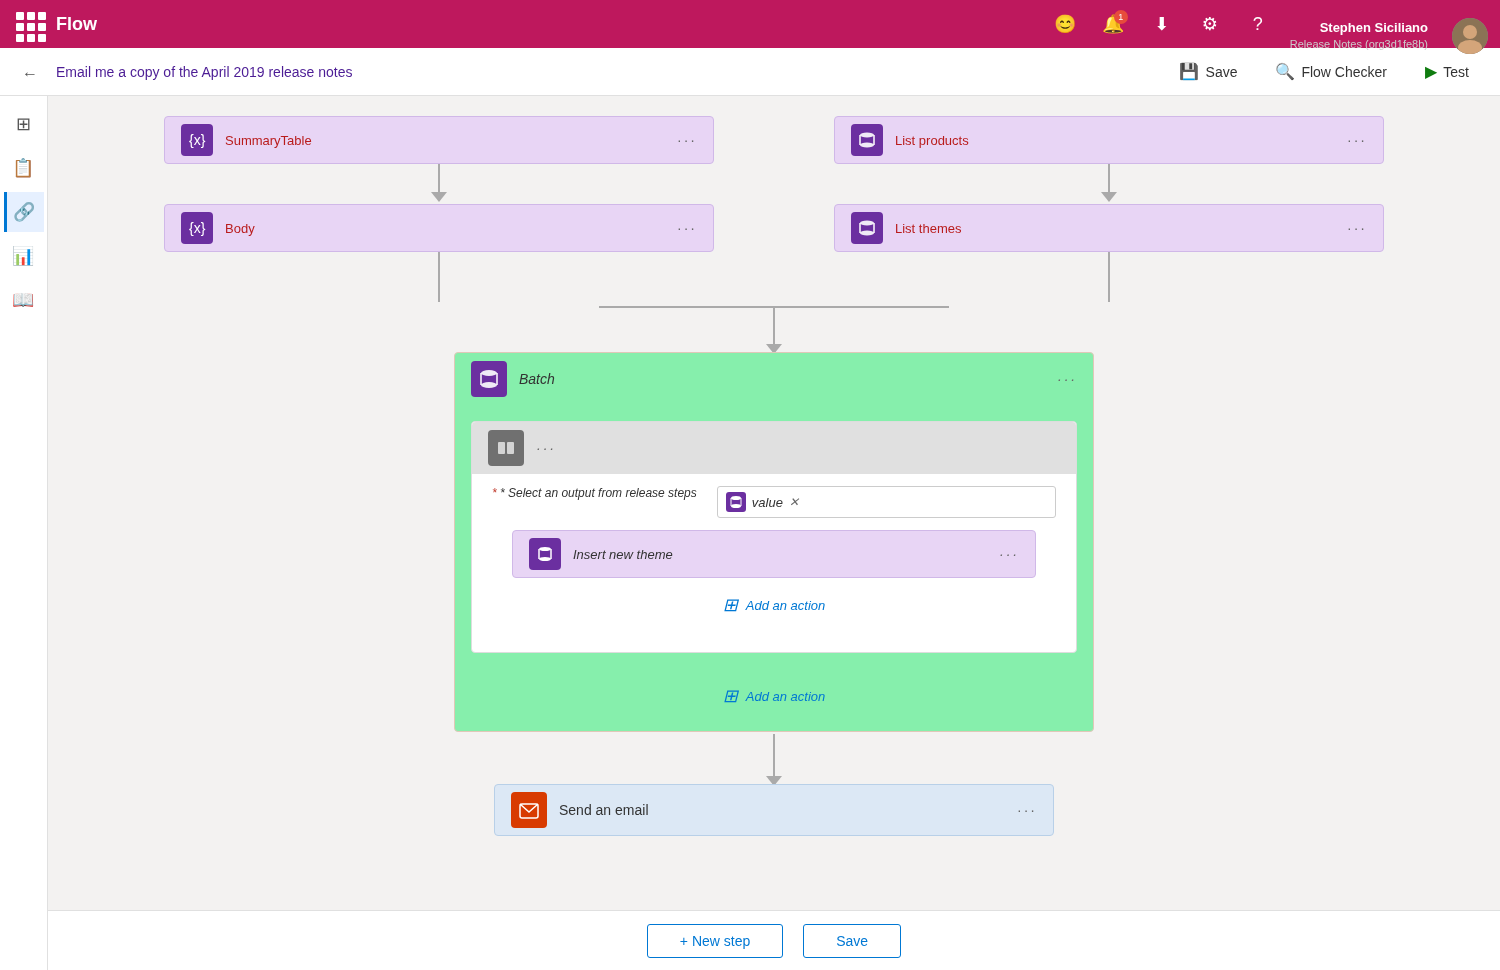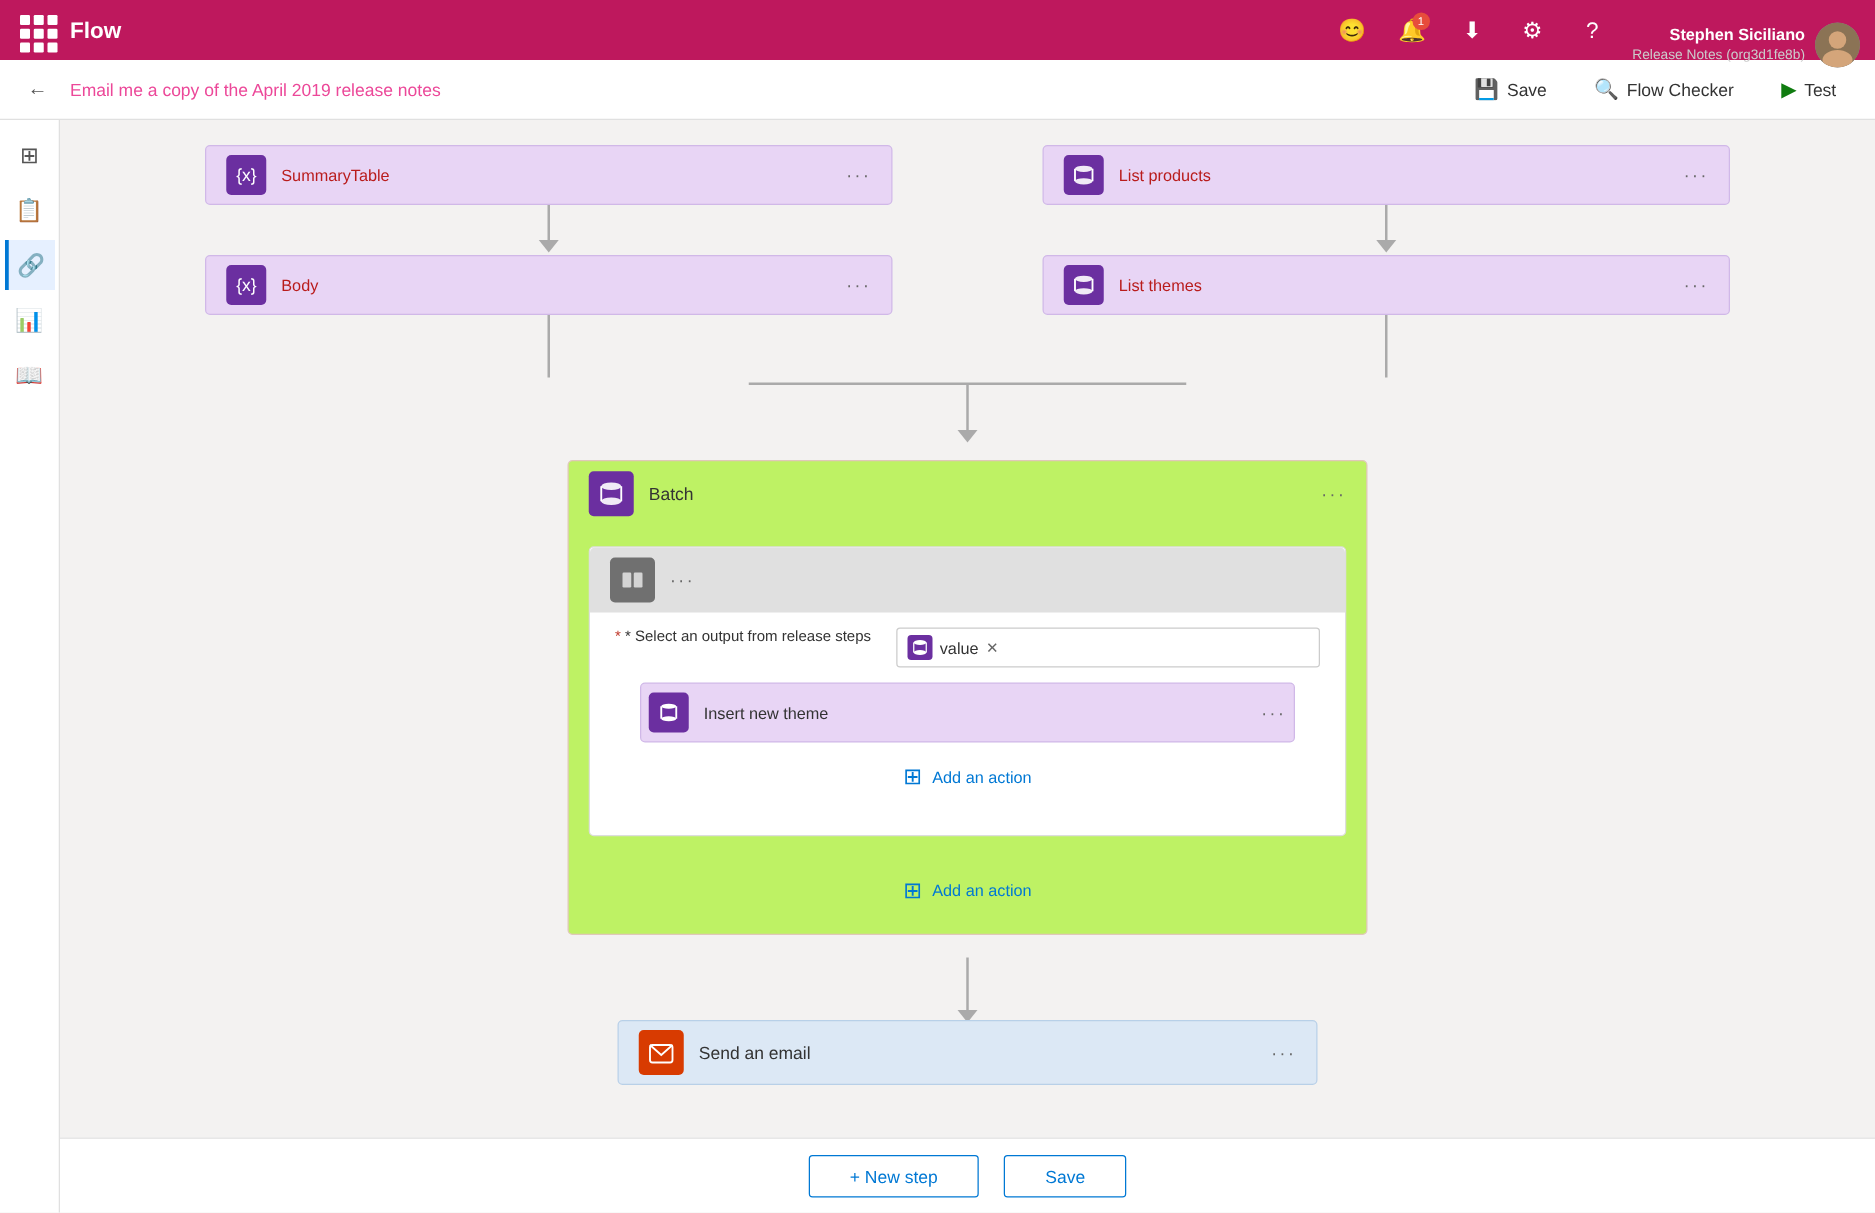--- a/index.html
+++ b/index.html
@@ -36,21 +36,21 @@
       border-radius: 4px; cursor: pointer; position: relative;
       font-size: 18px; color: white;
     }
     .nav-icon .badge {
       position: absolute; top: 2px; right: 2px;
       background: #e74c3c; color: white; border-radius: 50%;
       width: 14px; height: 14px; font-size: 9px;
       display: flex; align-items: center; justify-content: center;
     }
     .user-info {
-      display: flex; align-items: center; gap: 8px; color: white; margin-top: 24px;
+      display: flex; align-items: center; gap: 24px; color: white; margin-top: 24px;
     }
     .user-info .user-text { text-align: right; font-size: 12px; line-height: 1.3; }
     .user-avatar {
       width: 36px; height: 36px; border-radius: 50%; overflow: hidden;
       background: #888; display: flex; align-items: center; justify-content: center;
     }
     .user-avatar svg { width: 36px; height: 36px; }
 
     
     .sub-toolbar {
@@ -61,21 +61,21 @@
       padding: 0 16px;
       border-bottom: 1px solid #e0e0e0;
       gap: 12px;
     }
     .sub-toolbar .back-btn {
       width: 28px; height: 28px;
       display: flex; align-items: center; justify-content: center;
       cursor: pointer; color: #555; font-size: 16px;
     }
     .sub-toolbar .flow-title {
-      font-size: 14px; color: #ec4899;
+      font-size: 14px; color: #4c1d95;
     }
     .sub-toolbar-right {
       margin-left: auto;
       display: flex; align-items: center; gap: 8px;
     }
     .sub-toolbar-btn {
       display: flex; align-items: center; gap: 6px;
       padding: 6px 14px; border-radius: 3px;
       cursor: pointer; font-size: 14px; color: #333;
       border: 1px solid transparent;
@@ -149,27 +149,28 @@
     .arrow-down {
       width: 0; height: 0;
       border-left: 8px solid transparent;
       border-right: 8px solid transparent;
       border-top: 10px solid #aaa;
       margin: 0 auto;
     }
 
     
     .batch-container {
-      background: #bef264;
+      background: #86efac;
       border: 1px solid #e0c8b8;
       border-radius: 4px;
       padding: 0 0 20px 0;
       min-width: 600px;
       width: 640px;
-      margin: 16px auto;
+      margin: 0 auto;
+      font-style: italic;
     }
     .batch-header {
       display: flex; align-items: center;
       padding: 12px 16px; height: 52px;
       border-radius: 4px 4px 0 0;
     }
     .batch-icon {
       width: 36px; height: 36px;
       background: #6b2fa0;
       border-radius: 4px;
@@ -223,21 +224,21 @@
     .tag-text { font-size: 13px; color: #333; }
     .tag-close { font-size: 12px; color: #666; cursor: pointer; }
 
     
     .insert-card {
       margin: 12px 20px 0 20px;
       background: #e8d5f5;
       border: 1px solid #d0b8e8;
       border-radius: 4px;
       display: flex; align-items: center;
-      padding: 0 6px; height: 48px;
+      padding: 0 16px; height: 48px;
     }
     .insert-icon {
       width: 32px; height: 32px;
       background: #6b2fa0;
       border-radius: 4px;
       display: flex; align-items: center; justify-content: center;
       color: white; font-size: 16px; margin-right: 12px;
     }
     .insert-title { font-size: 13px; color: #333; flex: 1; }
     .insert-more { font-size: 14px; color: #666; cursor: pointer; letter-spacing: 2px; }

